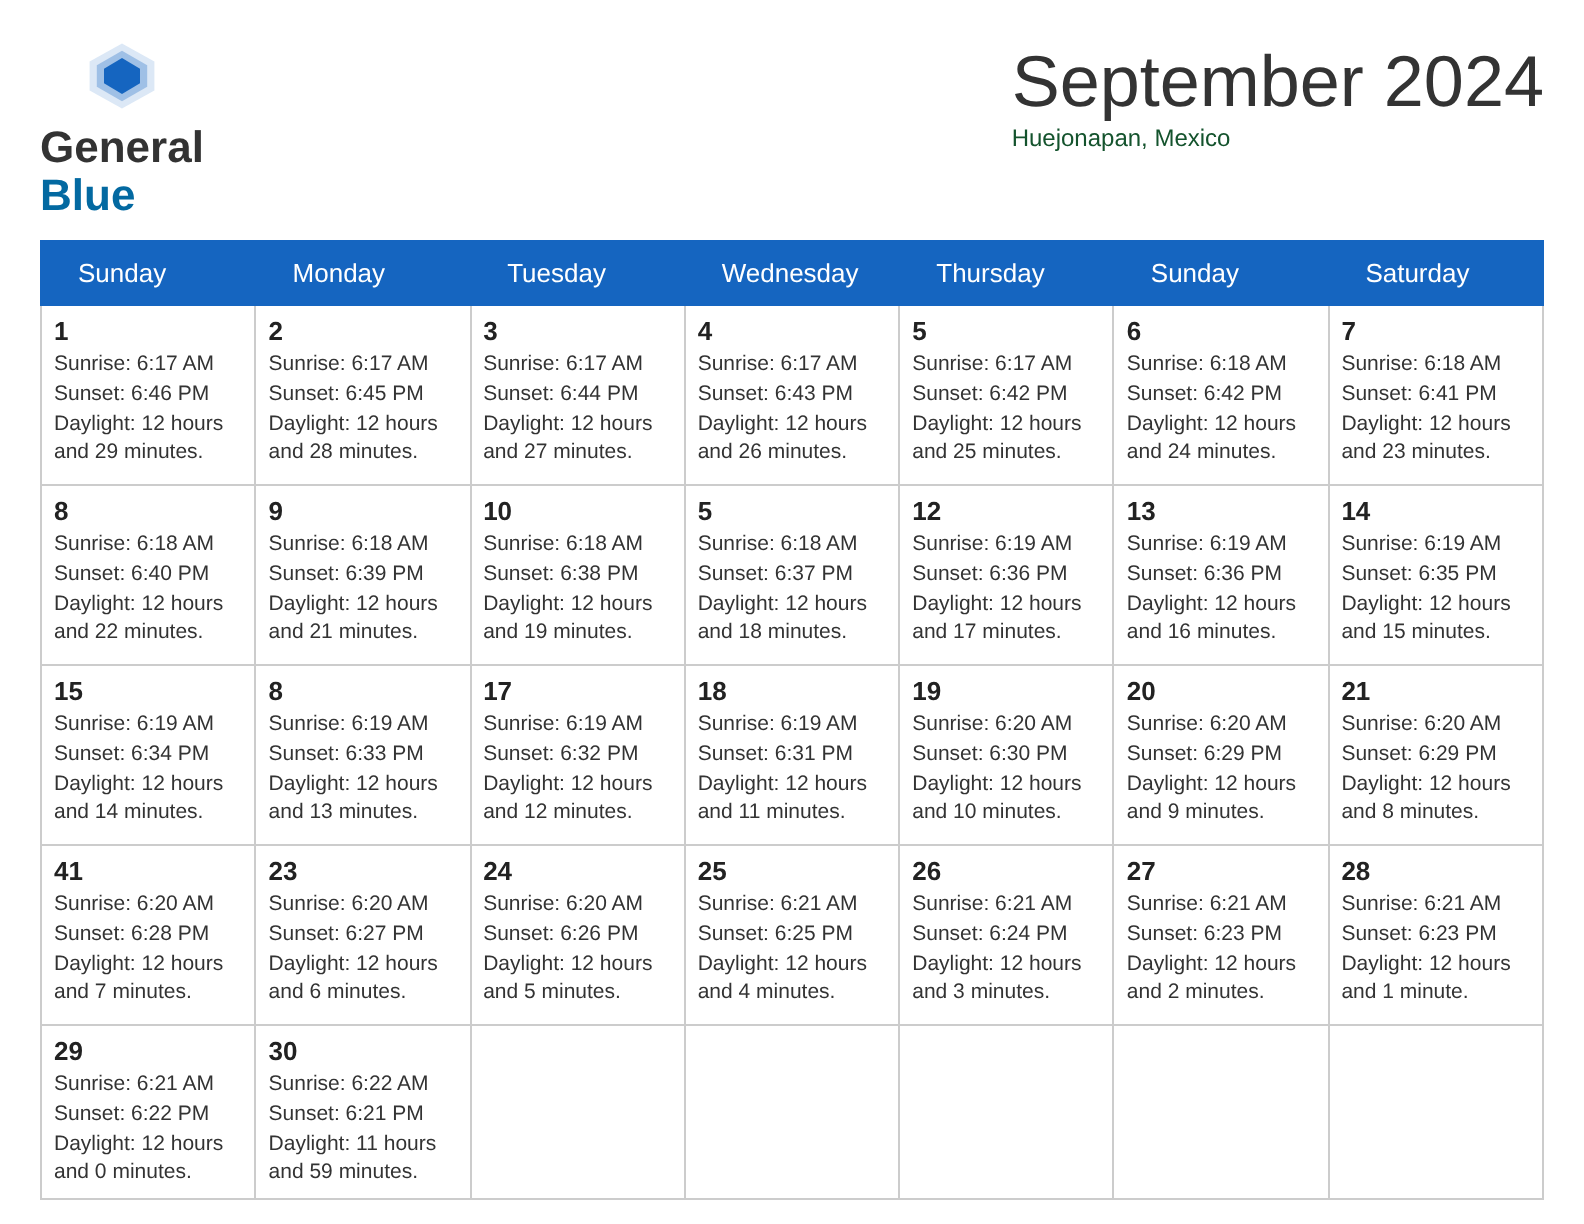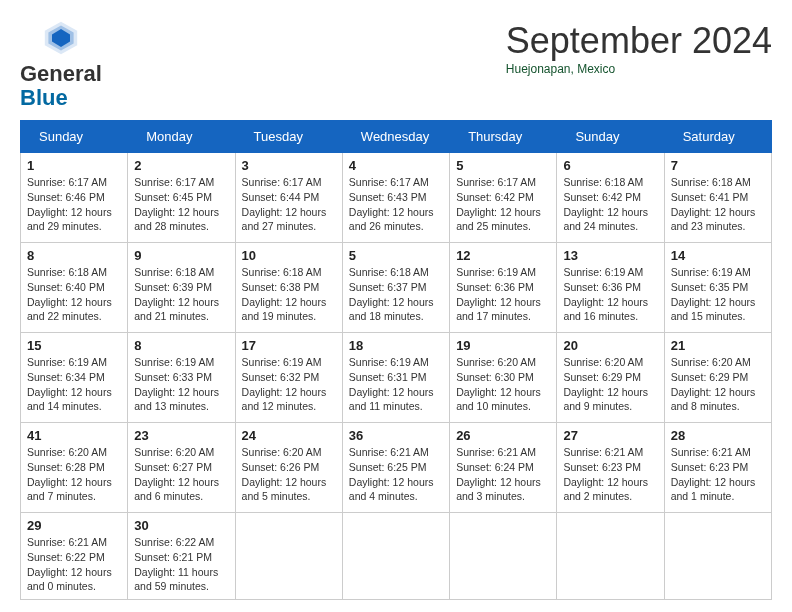--- a/index.html
+++ b/index.html
@@ -216,21 +216,21 @@
         </td>
         <td>
           <div class="day-number">23</div>
           <div class="day-info">Sunrise: 6:20 AM<br>Sunset: 6:27 PM<br>Daylight: 12 hours and 6 minutes.</div>
         </td>
         <td>
           <div class="day-number">24</div>
           <div class="day-info">Sunrise: 6:20 AM<br>Sunset: 6:26 PM<br>Daylight: 12 hours and 5 minutes.</div>
         </td>
         <td>
-          <div class="day-number">36</div>
+          <div class="day-number">25</div>
           <div class="day-info">Sunrise: 6:21 AM<br>Sunset: 6:25 PM<br>Daylight: 12 hours and 4 minutes.</div>
         </td>
         <td>
           <div class="day-number">26</div>
           <div class="day-info">Sunrise: 6:21 AM<br>Sunset: 6:24 PM<br>Daylight: 12 hours and 3 minutes.</div>
         </td>
         <td>
           <div class="day-number">27</div>
           <div class="day-info">Sunrise: 6:21 AM<br>Sunset: 6:23 PM<br>Daylight: 12 hours and 2 minutes.</div>
         </td>

